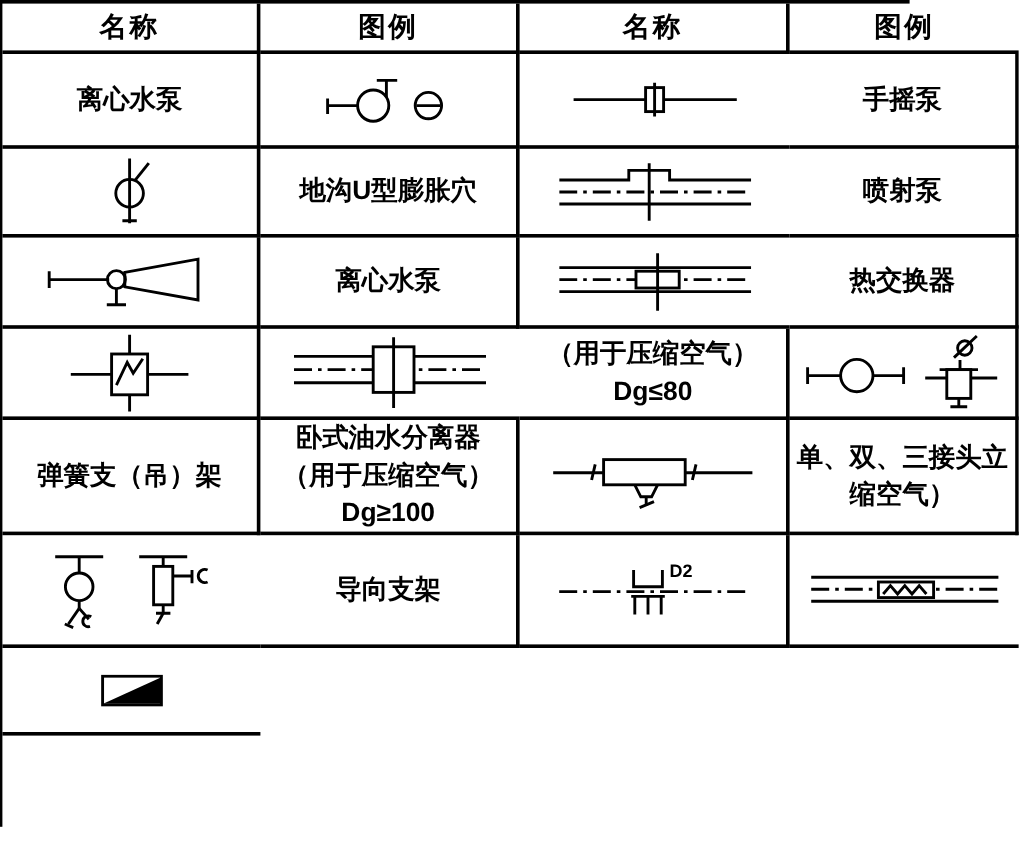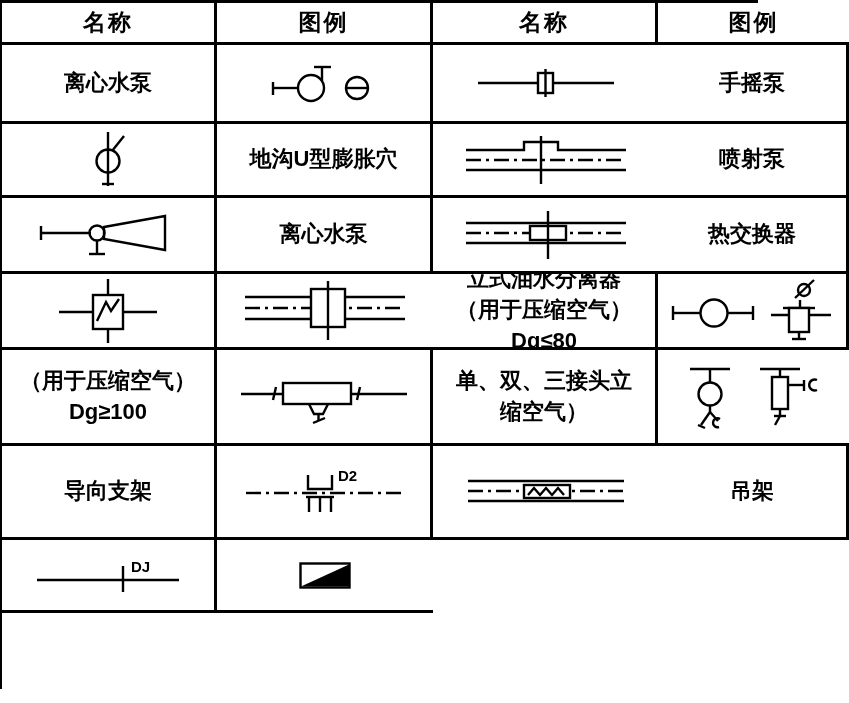--- a/index.html
+++ b/index.html
@@ -148,43 +148,46 @@
     <svg class="sym" width="160" height="62" viewBox="0 0 160 62">
       <line x1="0" y1="17" x2="160" y2="17"></line>
       <line class="dashdot" x1="0" y1="28" x2="160" y2="28"></line>
       <line x1="0" y1="39" x2="160" y2="39"></line>
       <rect class="whitefill" x="66" y="9" width="34" height="38"></rect>
       <line x1="83" y1="1" x2="83" y2="60"></line>
     </svg>
   </div>
 
   <div class="cell name">
-    <span class="ln">立式油水分离器</span>
     <span class="ln">（用于压缩空气）</span>
     <span class="ln">Dg≤80</span>
   </div>
   <div class="cell">
     <svg class="sym" width="170" height="72" viewBox="0 0 170 72">
       <line x1="6" y1="31" x2="6" y2="45"></line>
       <line x1="6" y1="38" x2="33" y2="38"></line>
       <circle cx="47" cy="38" r="13.5"></circle>
       <line x1="61" y1="38" x2="86" y2="38"></line>
       <line x1="86" y1="31" x2="86" y2="45"></line>
       <line x1="104" y1="40" x2="164" y2="40"></line>
       <line x1="116" y1="33" x2="148" y2="33"></line>
       <rect class="whitefill" x="122" y="33" width="20" height="24"></rect>
       <line x1="133" y1="33" x2="133" y2="25"></line>
       <circle cx="137" cy="15" r="6"></circle>
       <line x1="128" y1="23" x2="147" y2="5"></line>
       <line x1="132" y1="57" x2="132" y2="64"></line>
       <line x1="125" y1="64" x2="139" y2="64"></line>
     </svg>
   </div>
-
-  <div class="cell name">
+  <div class="cell name">
+      <span>弹簧支（吊）架</span>
+    </div>
+
+  <div class="cell name">
+    <span class="ln">卧式油水分离器</span>
     <span class="ln">（用于压缩空气）</span>
     <span class="ln">Dg≥100</span>
   </div>
   <div class="cell">
     <svg class="sym" width="170" height="62" viewBox="0 0 170 62">
       <line x1="2" y1="28" x2="44" y2="28"></line>
       <line x1="37" y1="21" x2="34" y2="34"></line>
       <rect class="whitefill" x="44" y="17" width="68" height="21"></rect>
       <line x1="112" y1="28" x2="168" y2="28"></line>
       <line x1="121" y1="21" x2="118" y2="34"></line>
@@ -236,30 +239,20 @@
   <div class="cell last-col">
     <svg class="sym" width="160" height="42" viewBox="0 0 160 42">
       <line x1="2" y1="10" x2="158" y2="10"></line>
       <line class="dashdot" x1="2" y1="20" x2="158" y2="20"></line>
       <line x1="2" y1="30" x2="158" y2="30"></line>
       <rect class="whitefill" x="58" y="14" width="46" height="13"></rect>
       <polyline points="62,24 68,17 74,24 80,17 86,24 92,17 98,24"></polyline>
     </svg>
   </div>
 
-  <div class="cell name">
-      <span>吊架</span>
-    </div>
-  <div class="cell">
-    <svg class="sym" width="150" height="42" viewBox="0 0 150 42">
-      <line x1="4" y1="26" x2="146" y2="26"></line>
-      <line x1="90" y1="12" x2="90" y2="38"></line>
-      <text x="98" y="18">DJ</text>
-    </svg>
-  </div>
   <div class="cell last-col">
     <svg class="sym" width="52" height="27" viewBox="0 0 52 27">
       <rect x="1.5" y="1.5" width="49" height="24"></rect>
       <polygon class="blackfill" points="2,24.5 50,24.5 50,2.5"></polygon>
     </svg>
   </div>
 
 </div>
 
 </body></html>

